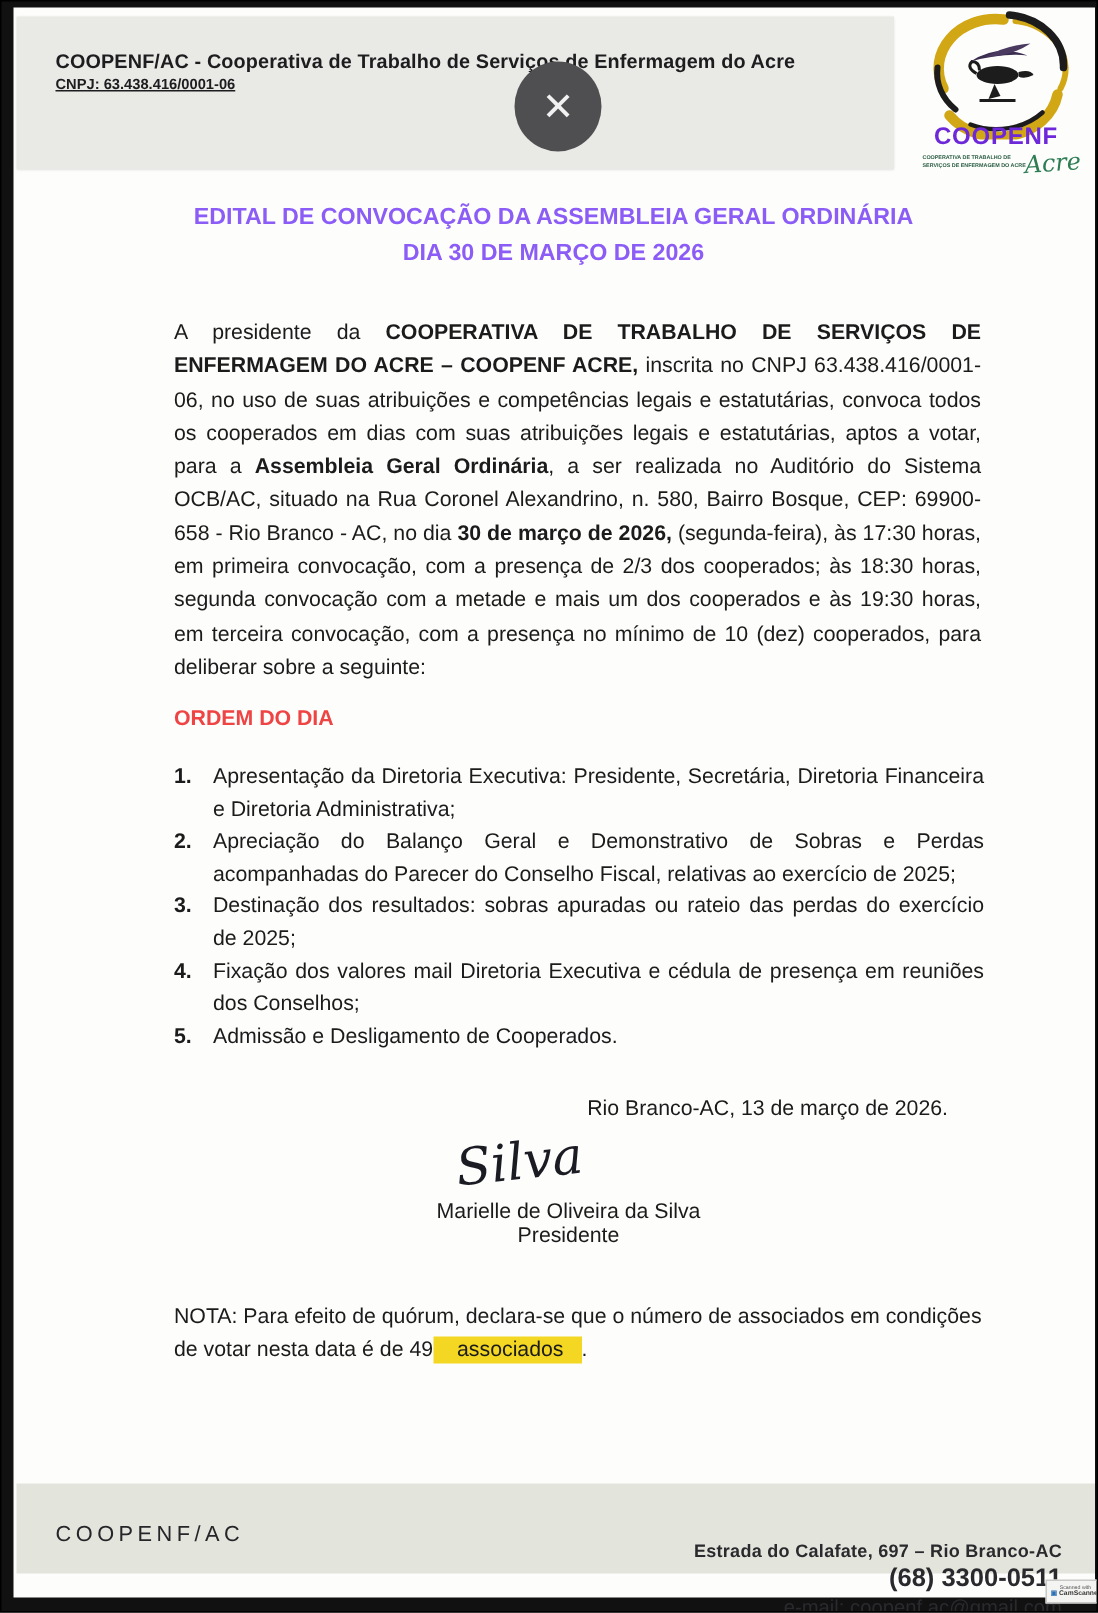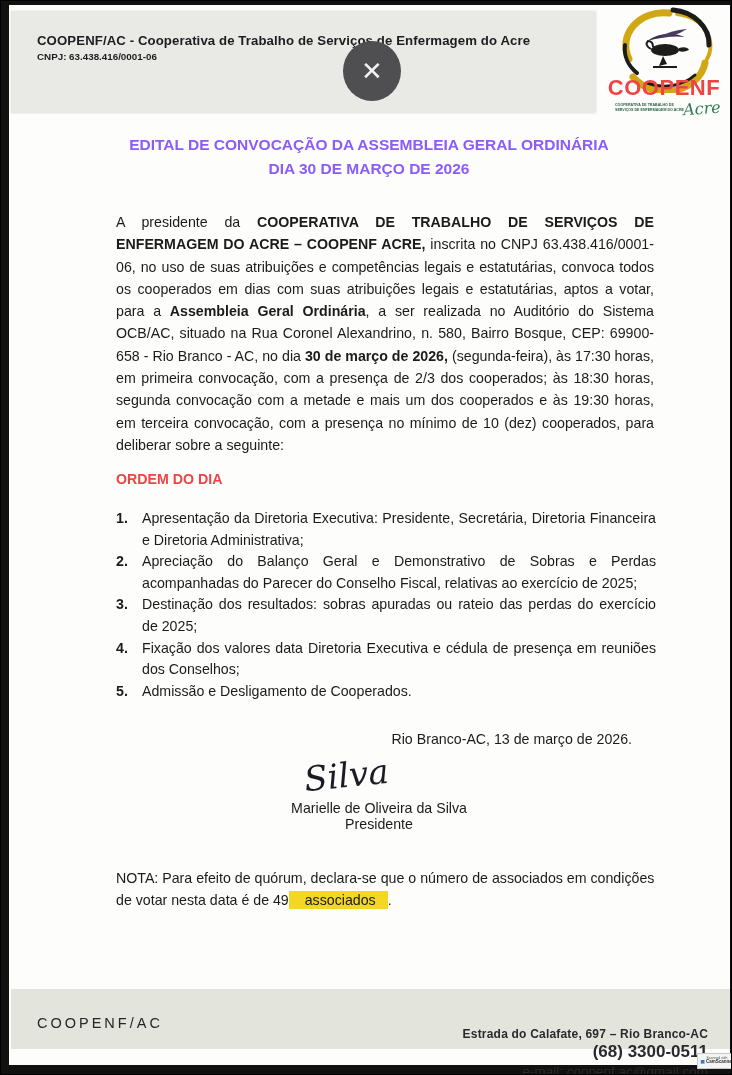--- a/index.html
+++ b/index.html
@@ -35,20 +35,21 @@
     color: #1d1d20;
     letter-spacing: .1px;
     white-space: nowrap;
   }
   .cnpj-line {
     position: absolute;
     left: 26px; top: 40px;
     font-size: 9.8px;
     font-weight: bold;
     color: #1d1d20;
+    text-decoration: underline;
   }
   .close-btn {
     position: absolute;
     left: 334px; top: 36px;
     width: 58px; height: 60px;
     border-radius: 50%;
     background: #4f4f51;
     display: flex; align-items: center; justify-content: center;
     cursor: pointer;
     border: none;
@@ -62,24 +63,24 @@
   
   .logo {
     position: absolute;
     left: 592px; top: 2px;
     width: 132px; height: 130px;
     text-align: center;
   }
   .logo svg { display: block; margin: 0 auto; }
   .logo-name {
     position: absolute;
-    left: 0; right: 6px; top: 68px;
-    font-size: 22px;
-    font-weight: bold;
-    color: #ef4444;
+    left: 0; right: 6px; top: 76px;
+    font-size: 16px;
+    font-weight: bold;
+    color: #6d28d9;
     letter-spacing: .5px;
   }
   .logo-sub {
     position: absolute;
     left: 14px; top: 96px;
     width: 78px;
     font-size: 3.6px;
     line-height: 1.5;
     font-weight: bold;
     color: #2c5f45;
@@ -267,21 +268,21 @@
         <li>
           <span class="num">2.</span>
           <span class="txt">Apreciação do Balanço Geral e Demonstrativo de Sobras e Perdas acompanhadas do Parecer do Conselho Fiscal, relativas ao exercício de 2025;</span>
         </li>
         <li>
           <span class="num">3.</span>
           <span class="txt">Destinação dos resultados: sobras apuradas ou rateio das perdas do exercício de 2025;</span>
         </li>
         <li>
           <span class="num">4.</span>
-          <span class="txt">Fixação dos valores data Diretoria Executiva e cédula de presença em reuniões dos Conselhos;</span>
+          <span class="txt">Fixação dos valores mail Diretoria Executiva e cédula de presença em reuniões dos Conselhos;</span>
         </li>
         <li>
           <span class="num">5.</span>
           <span class="txt">Admissão e Desligamento de Cooperados.</span>
         </li>
       </ol>
 
     <div class="dateline">Rio Branco-AC, 13 de março de 2026.</div>
 
     <div class="sig-block">

